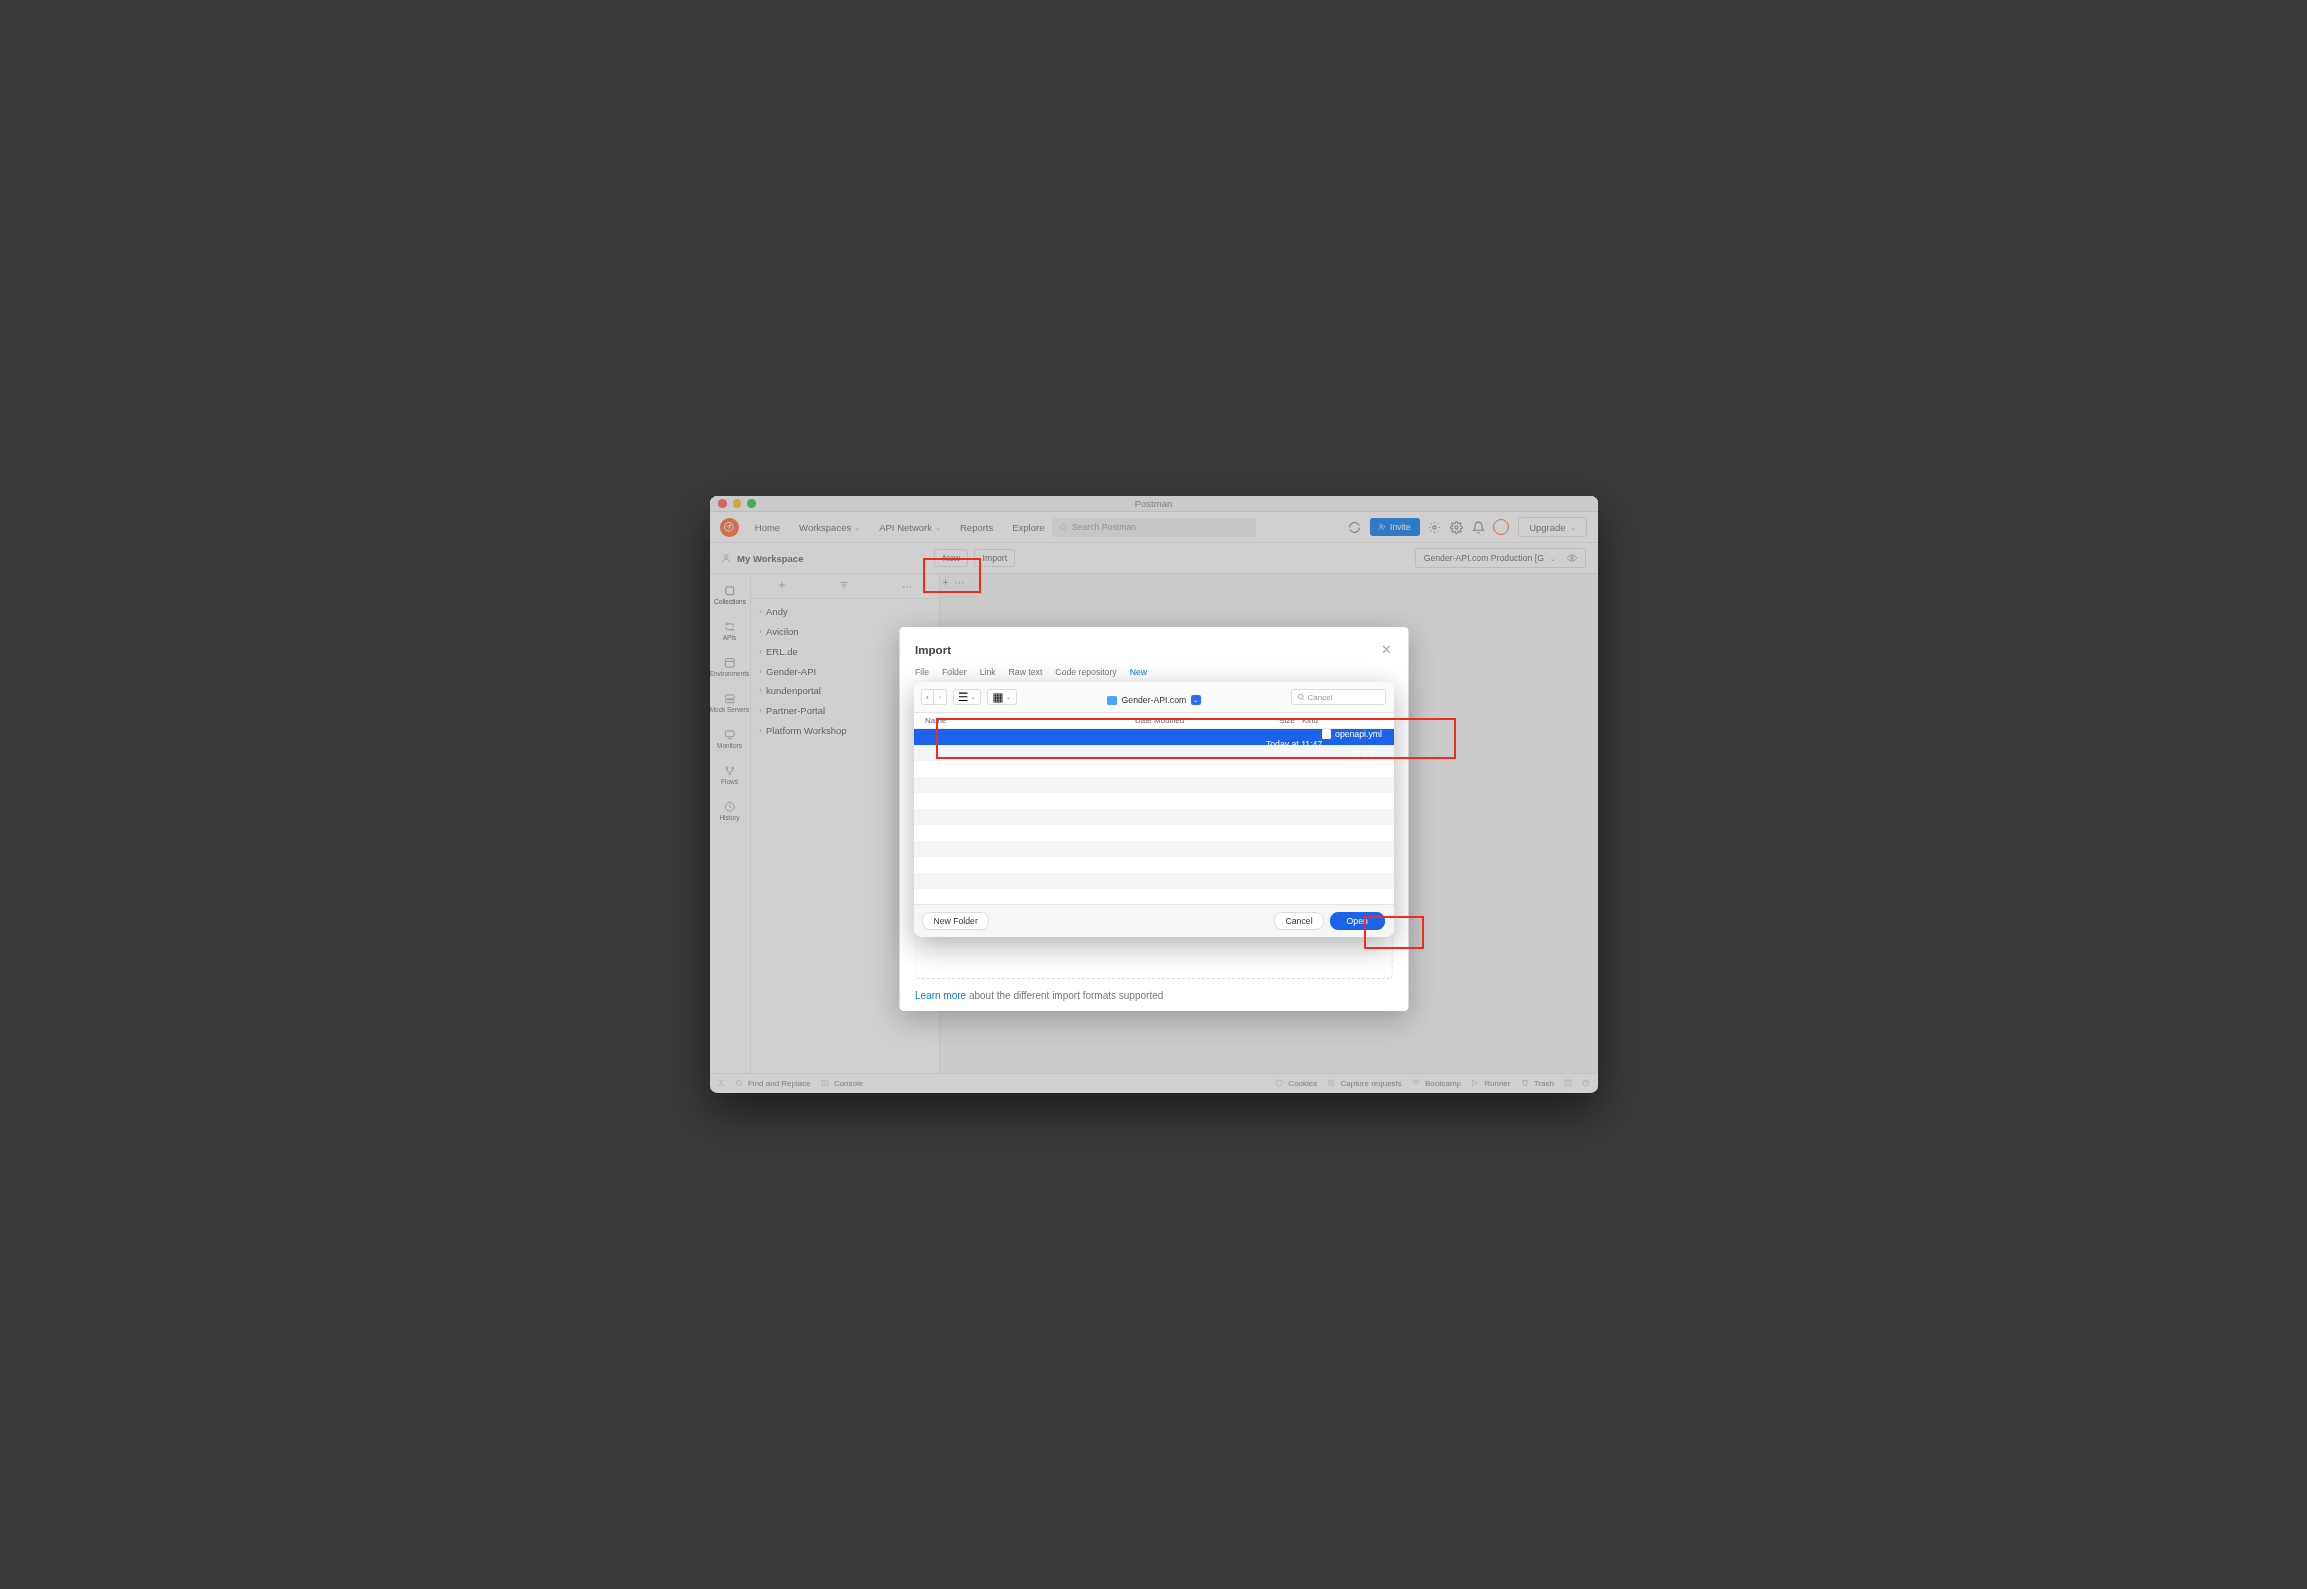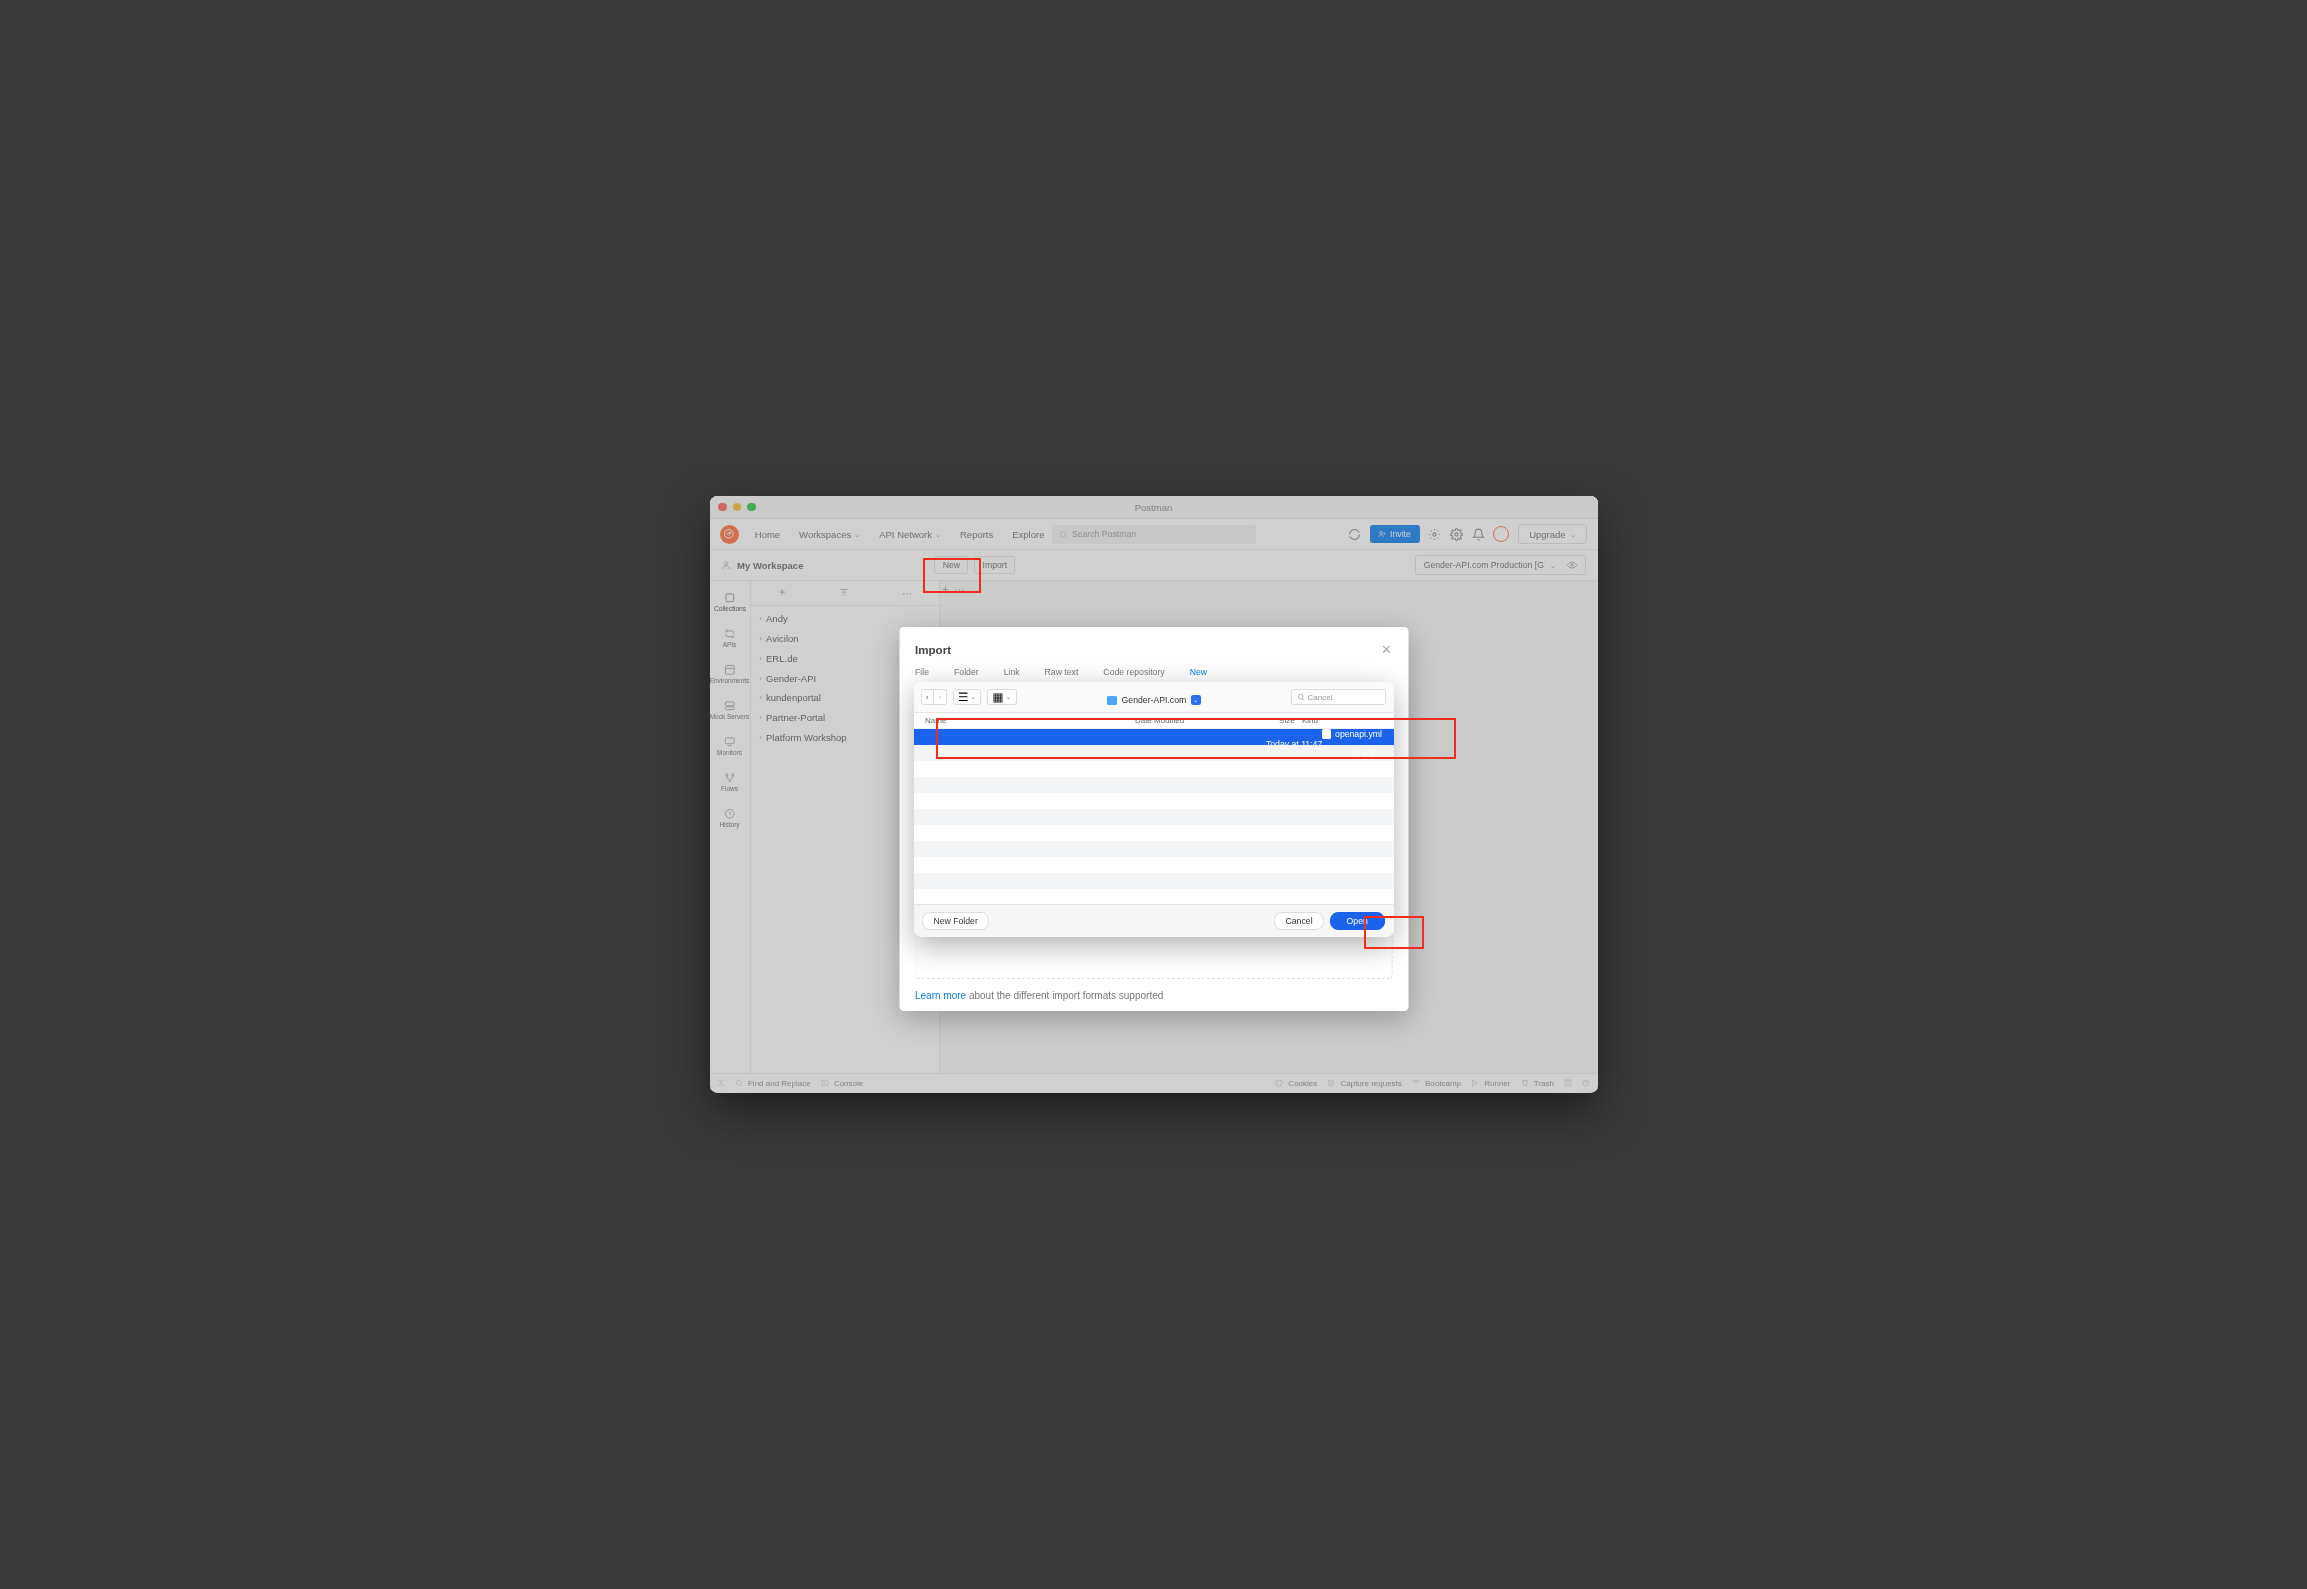--- a/index.html
+++ b/index.html
@@ -1,18 +1,18 @@
 <!DOCTYPE html>
 <html style="font-size:11.6px"><head>
 <meta charset="utf-8">
 <style>
 * { margin: 0; padding: 0; box-sizing: border-box; font-family: -apple-system, BlinkMacSystemFont, "Segoe UI", Helvetica, Arial, sans-serif; }
 body { background: #3a3a3a; display: flex; align-items: center; justify-content: center; min-height: 100vh; padding: 29px; }
 .window { width: 888px; height: 597px; background: #fff; border-radius: 7.3px; box-shadow: 0 18px 44px rgba(0,0,0,0.5); overflow: hidden; position: relative; display: flex; flex-direction: column; }
-.titlebar { height: 23px; background: #f6f6f6; display: flex; align-items: center; padding: 0 8.7px; border-bottom: 0.7px solid #e0e0e0; position: relative; }
+.titlebar { height: 16px; background: #f6f6f6; display: flex; align-items: center; padding: 0 8.7px; border-bottom: 0.7px solid #e0e0e0; position: relative; }
 .traffic { display: flex; gap: 5.8px; }
 .dot { width: 8.7px; height: 8.7px; border-radius: 50%; }
 .dot.red { background: #ff5f57; }
 .dot.yellow { background: #febc2e; }
 .dot.green { background: #28c840; }
 .titlebar-title { position: absolute; left: 50%; transform: translateX(-50%); font-size: 9.5px; color: #888; }
 
 .topbar { height: 31px; background: #fff; display: flex; align-items: center; padding: 0 10.2px; border-bottom: 0.7px solid #ececec; gap: 4.4px; }
 .app-logo { width: 19px; height: 19px; border-radius: 50%; background: #ff6c37; display: flex; align-items: center; justify-content: center; margin-right: 4.4px; }
 .app-logo svg { width: 11.6px; height: 11.6px; }
@@ -53,21 +53,21 @@
 .footer .spacer { flex: 1; }
 .footer-item { display: flex; align-items: center; gap: 5px; }
 .footer-item svg { width: 8px; height: 8px; opacity: 0.5; }
 
 .dim-overlay { position: absolute; inset: 0; background: rgba(120,120,120,0.35); pointer-events: none; z-index: 5; }
 
 .import-modal { position: absolute; top: 131px; left: 50%; transform: translateX(-50%); width: 509px; background: #fff; border-radius: 4.4px; box-shadow: 0 7.3px 29px rgba(0,0,0,0.25); z-index: 6; padding: 14.6px 0 10.2px; }
 .import-hdr { display: flex; align-items: center; justify-content: space-between; padding: 0 16px 10.2px; }
 .import-hdr h2 { font-size: 11.6px; color: #444; font-weight: 600; }
 .import-close { font-size: 13px; color: #aaa; cursor: pointer; }
-.import-tabs { display: flex; gap: 25px; padding: 0 16px 5.8px; font-size: 8.7px; color: #777; }
+.import-tabs { display: flex; gap: 13px; padding: 0 16px 5.8px; font-size: 8.7px; color: #777; }
 .import-tabs .active { color: #097bed; }
 .import-dropzone { margin: 5.8px 16px 7.3px; border: 0.7px dashed #ddd; border-radius: 2.9px; height: 291px; }
 .import-foot { padding: 2.9px 16px 0; font-size: 10px; color: #777; }
 .import-foot a { color: #097bed; text-decoration: none; }
 
 .file-dialog { position: absolute; top: 186px; left: 50%; transform: translateX(-50%); width: 480px; background: #f6f6f7; border-radius: 7.3px; box-shadow: 0 8.7px 29px rgba(0,0,0,0.3); z-index: 10; overflow: hidden; }
 .fd-toolbar { height: 31px; display: flex; align-items: center; padding: 0 7.3px; gap: 5.8px; border-bottom: 0.7px solid #e5e5e5; background: #fafafa; }
 .fd-navbtn { width: 13px; height: 16px; border: 0.7px solid #dcdcdc; border-radius: 2.9px 0 0 2.9px; display: flex; align-items: center; justify-content: center; font-size: 8px; color: #666; background:#fff; }
 .fd-navbtn.rt { border-radius: 0 2.9px 2.9px 0; border-left: none; color: #bbb; }
 .fd-view { height: 16px; border: 0.7px solid #dcdcdc; border-radius: 2.9px; padding: 0 4.4px; display: flex; align-items: center; gap: 2.2px; background:#fff; }

